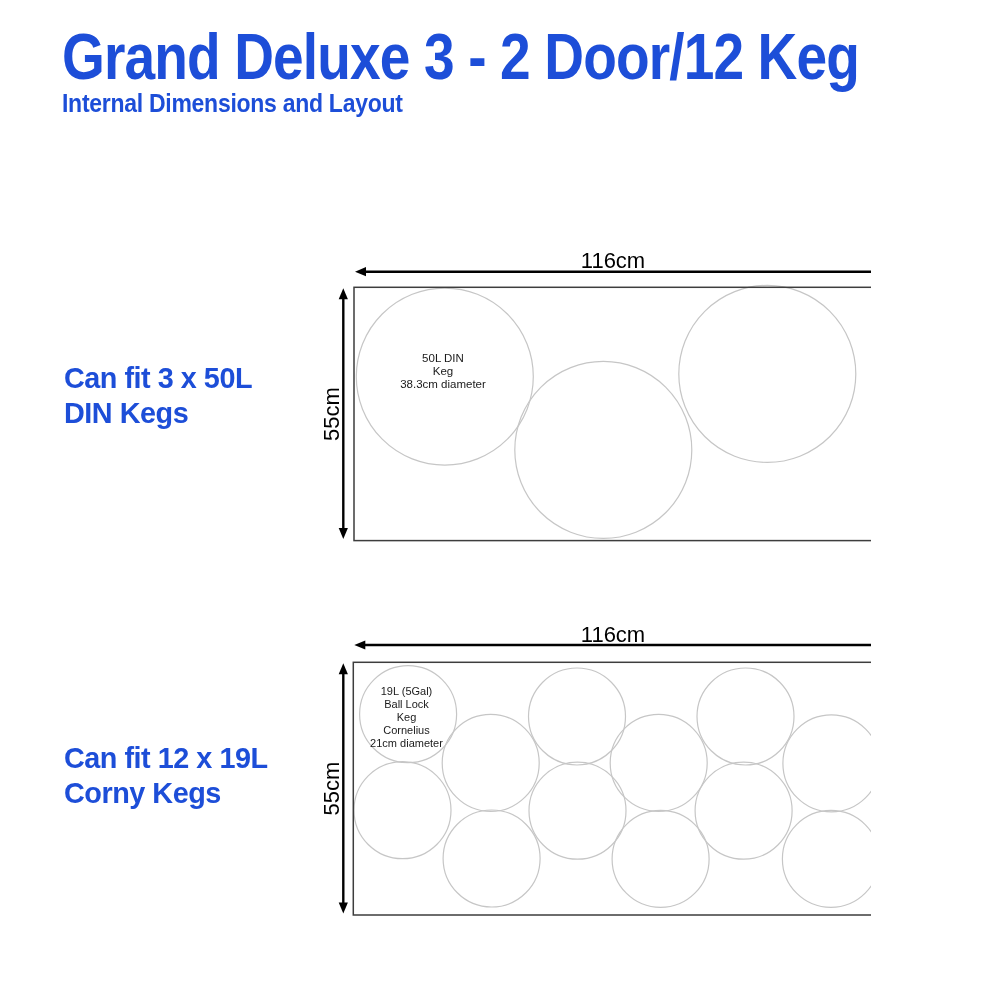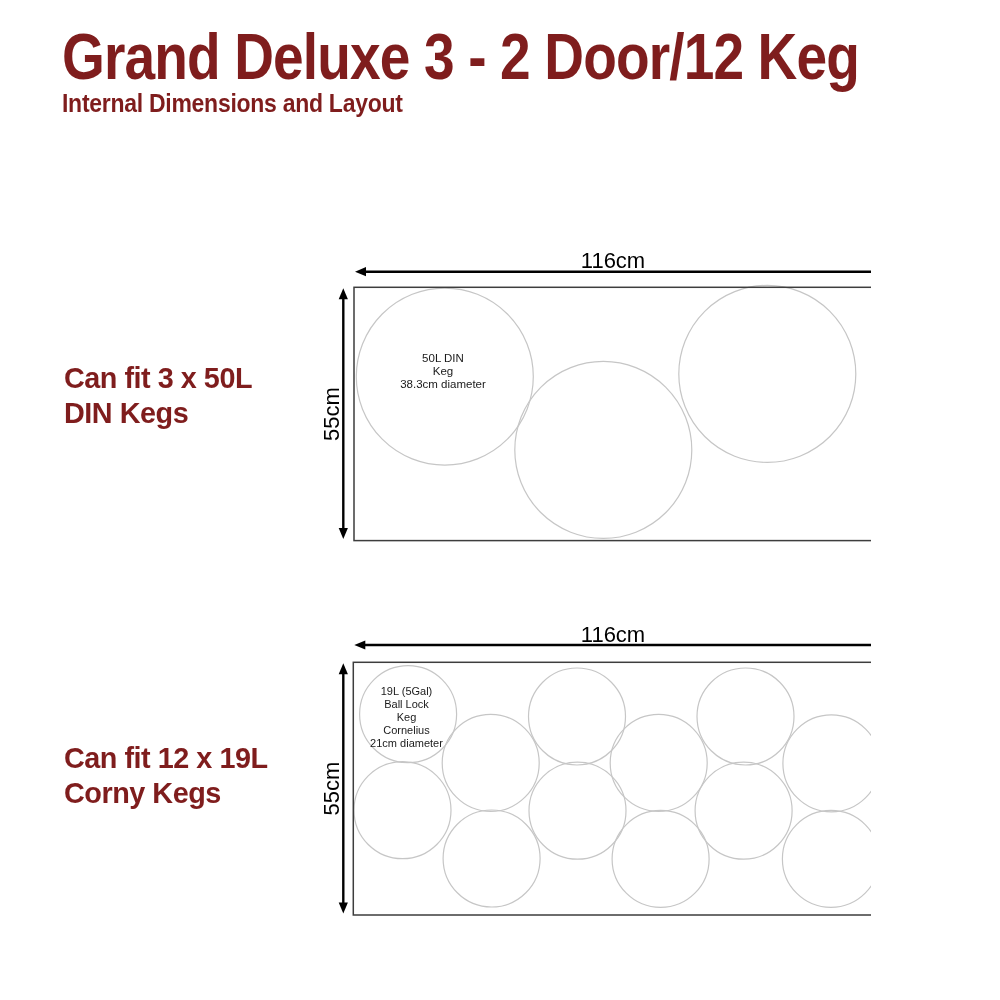--- a/index.html
+++ b/index.html
@@ -1,21 +1,21 @@
 <!DOCTYPE html>
 <html><head>
 <meta charset="utf-8">
 <style>
   html,body{margin:0;padding:0;background:#ffffff;}
   .page{
     position:relative;
     width:871px;height:1000px;
     background:#ffffff;
     font-family:"Liberation Sans","DejaVu Sans",sans-serif;
-    color:#7f1d1d;
+    color:#1d4ed8;
     overflow:hidden;
   }
   .hdr{position:absolute;left:62px;top:24px;transform-origin:left top;}
   .hdr h1{
     margin:0;font-size:64px;line-height:66px;font-weight:bold;
     letter-spacing:-1px;white-space:nowrap;
     transform:scaleX(0.86);transform-origin:left top;
   }
   .hdr h2{
     margin:0;font-size:25px;line-height:26px;font-weight:bold;

